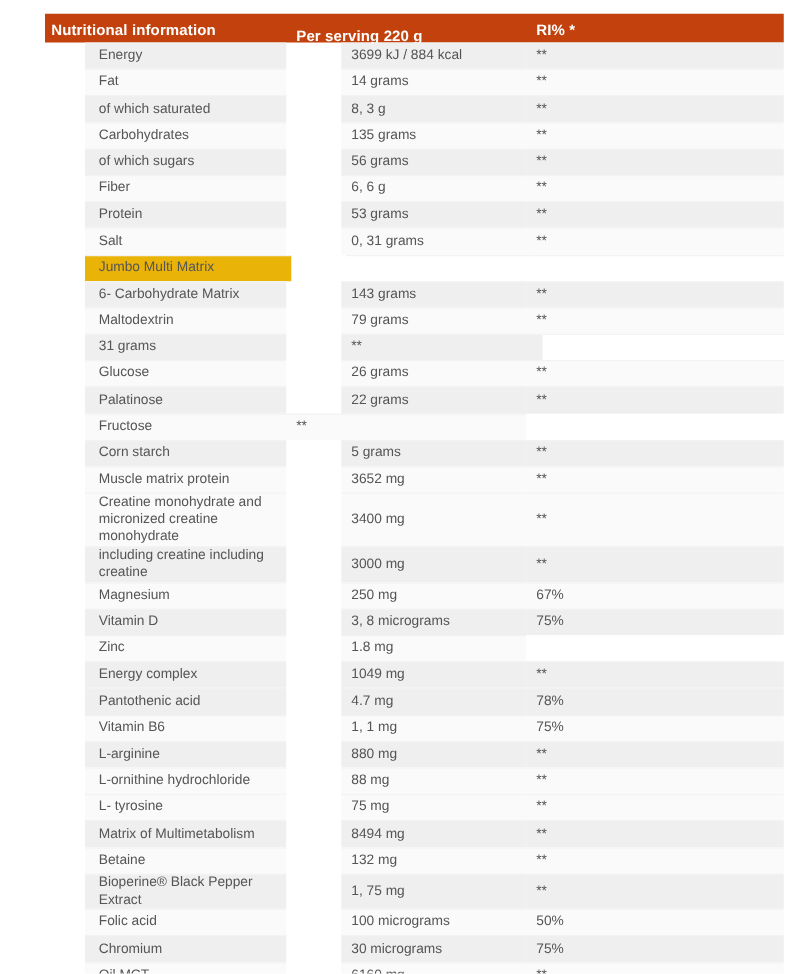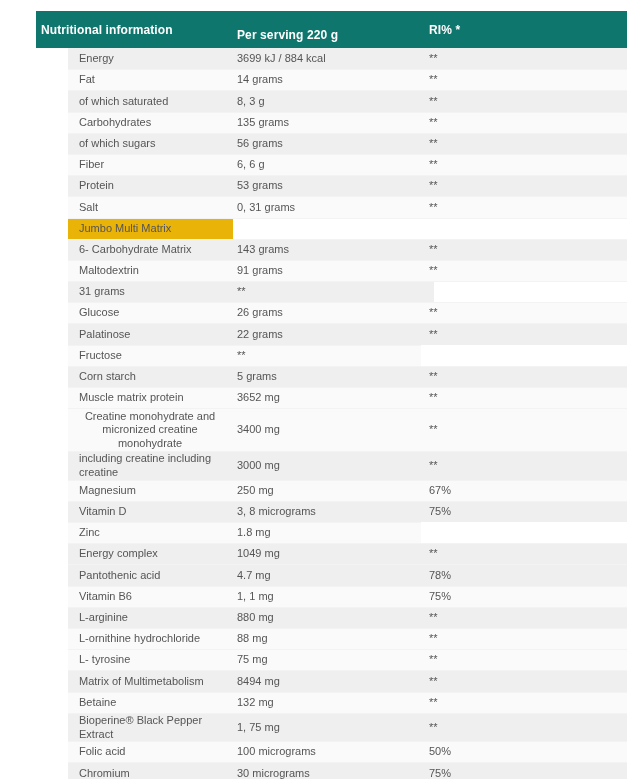--- a/index.html
+++ b/index.html
@@ -19,22 +19,22 @@
     position: absolute;
     left: 36px;
     top: 11px;
     width: 591px;
   }
   .row {
     display: grid;
     grid-template-columns: 193px 192px 1fr;
   }
   .header-row {
-    background: #0f766e;
-    height: 37px;
+    background: #c2410c;
+    height: 23px;
   }
   .header-row .cell {
     display: flex;
     align-items: center;
     color: #ffffff;
     font-weight: 700;
     font-size: 12px;
     letter-spacing: 0.1px;
   }
   .header-row .c1 { padding-left: 5px; }
@@ -46,36 +46,36 @@
     display: flex;
     align-items: center;
     background: #fafafa;
     font-size: 11px;
     color: #555555;
     line-height: 1.25;
     box-sizing: border-box;
   }
   .body .row:not(:first-child) .cell { border-top: 1px solid #f3f3f3; }
   .body .c1 { padding-left: 11px; padding-right: 8px; margin-left: 32px; }
-  .body .c2 { padding-left: 8px;  padding-right: 6px; }
+  .body .c2 { padding-left: 8px;  padding-right: 6px; margin-left: 44px; }
   .body .c3 { padding-left: 8px;  padding-right: 6px; }
 
   .row.shaded .cell { background: #efefef; }
 
   
   .row.variant-label-only { grid-template-columns: 197px 192px 1fr; }
   .row.variant-label-only .cell { background: transparent; }
   .row.variant-label-only .c1 { background: #eab308; }
 
   
   .row.variant-two-cells { grid-template-columns: 193px 205px 1fr; }
   .row.variant-two-cells .c3 { background: transparent; border-top: none; }
 
   
-  .row.variant-tall { min-height: 43px; text-align: center; }
+  .row.variant-tall { min-height: 43px; }
 </style>
 </head>
 <body>
 
 <div class="page">
   <div class="table">
 
     <div class="row header-row">
       <div class="cell c1">Nutritional information</div>
       <div class="cell c2">Per serving 220 g</div>
@@ -138,21 +138,21 @@
   </div>
 
   <div class="row shaded">
     <div class="cell c1">6- Carbohydrate Matrix</div>
     <div class="cell c2">143 grams</div>
     <div class="cell c3">**</div>
   </div>
 
   <div class="row">
     <div class="cell c1">Maltodextrin</div>
-    <div class="cell c2">91 grams</div>
+    <div class="cell c2">79 grams</div>
     <div class="cell c3">**</div>
   </div>
 
   <div class="row shaded variant-two-cells">
     <div class="cell c1">31 grams</div>
     <div class="cell c2">**</div>
     <div class="cell c3"></div>
   </div>
 
   <div class="row">

